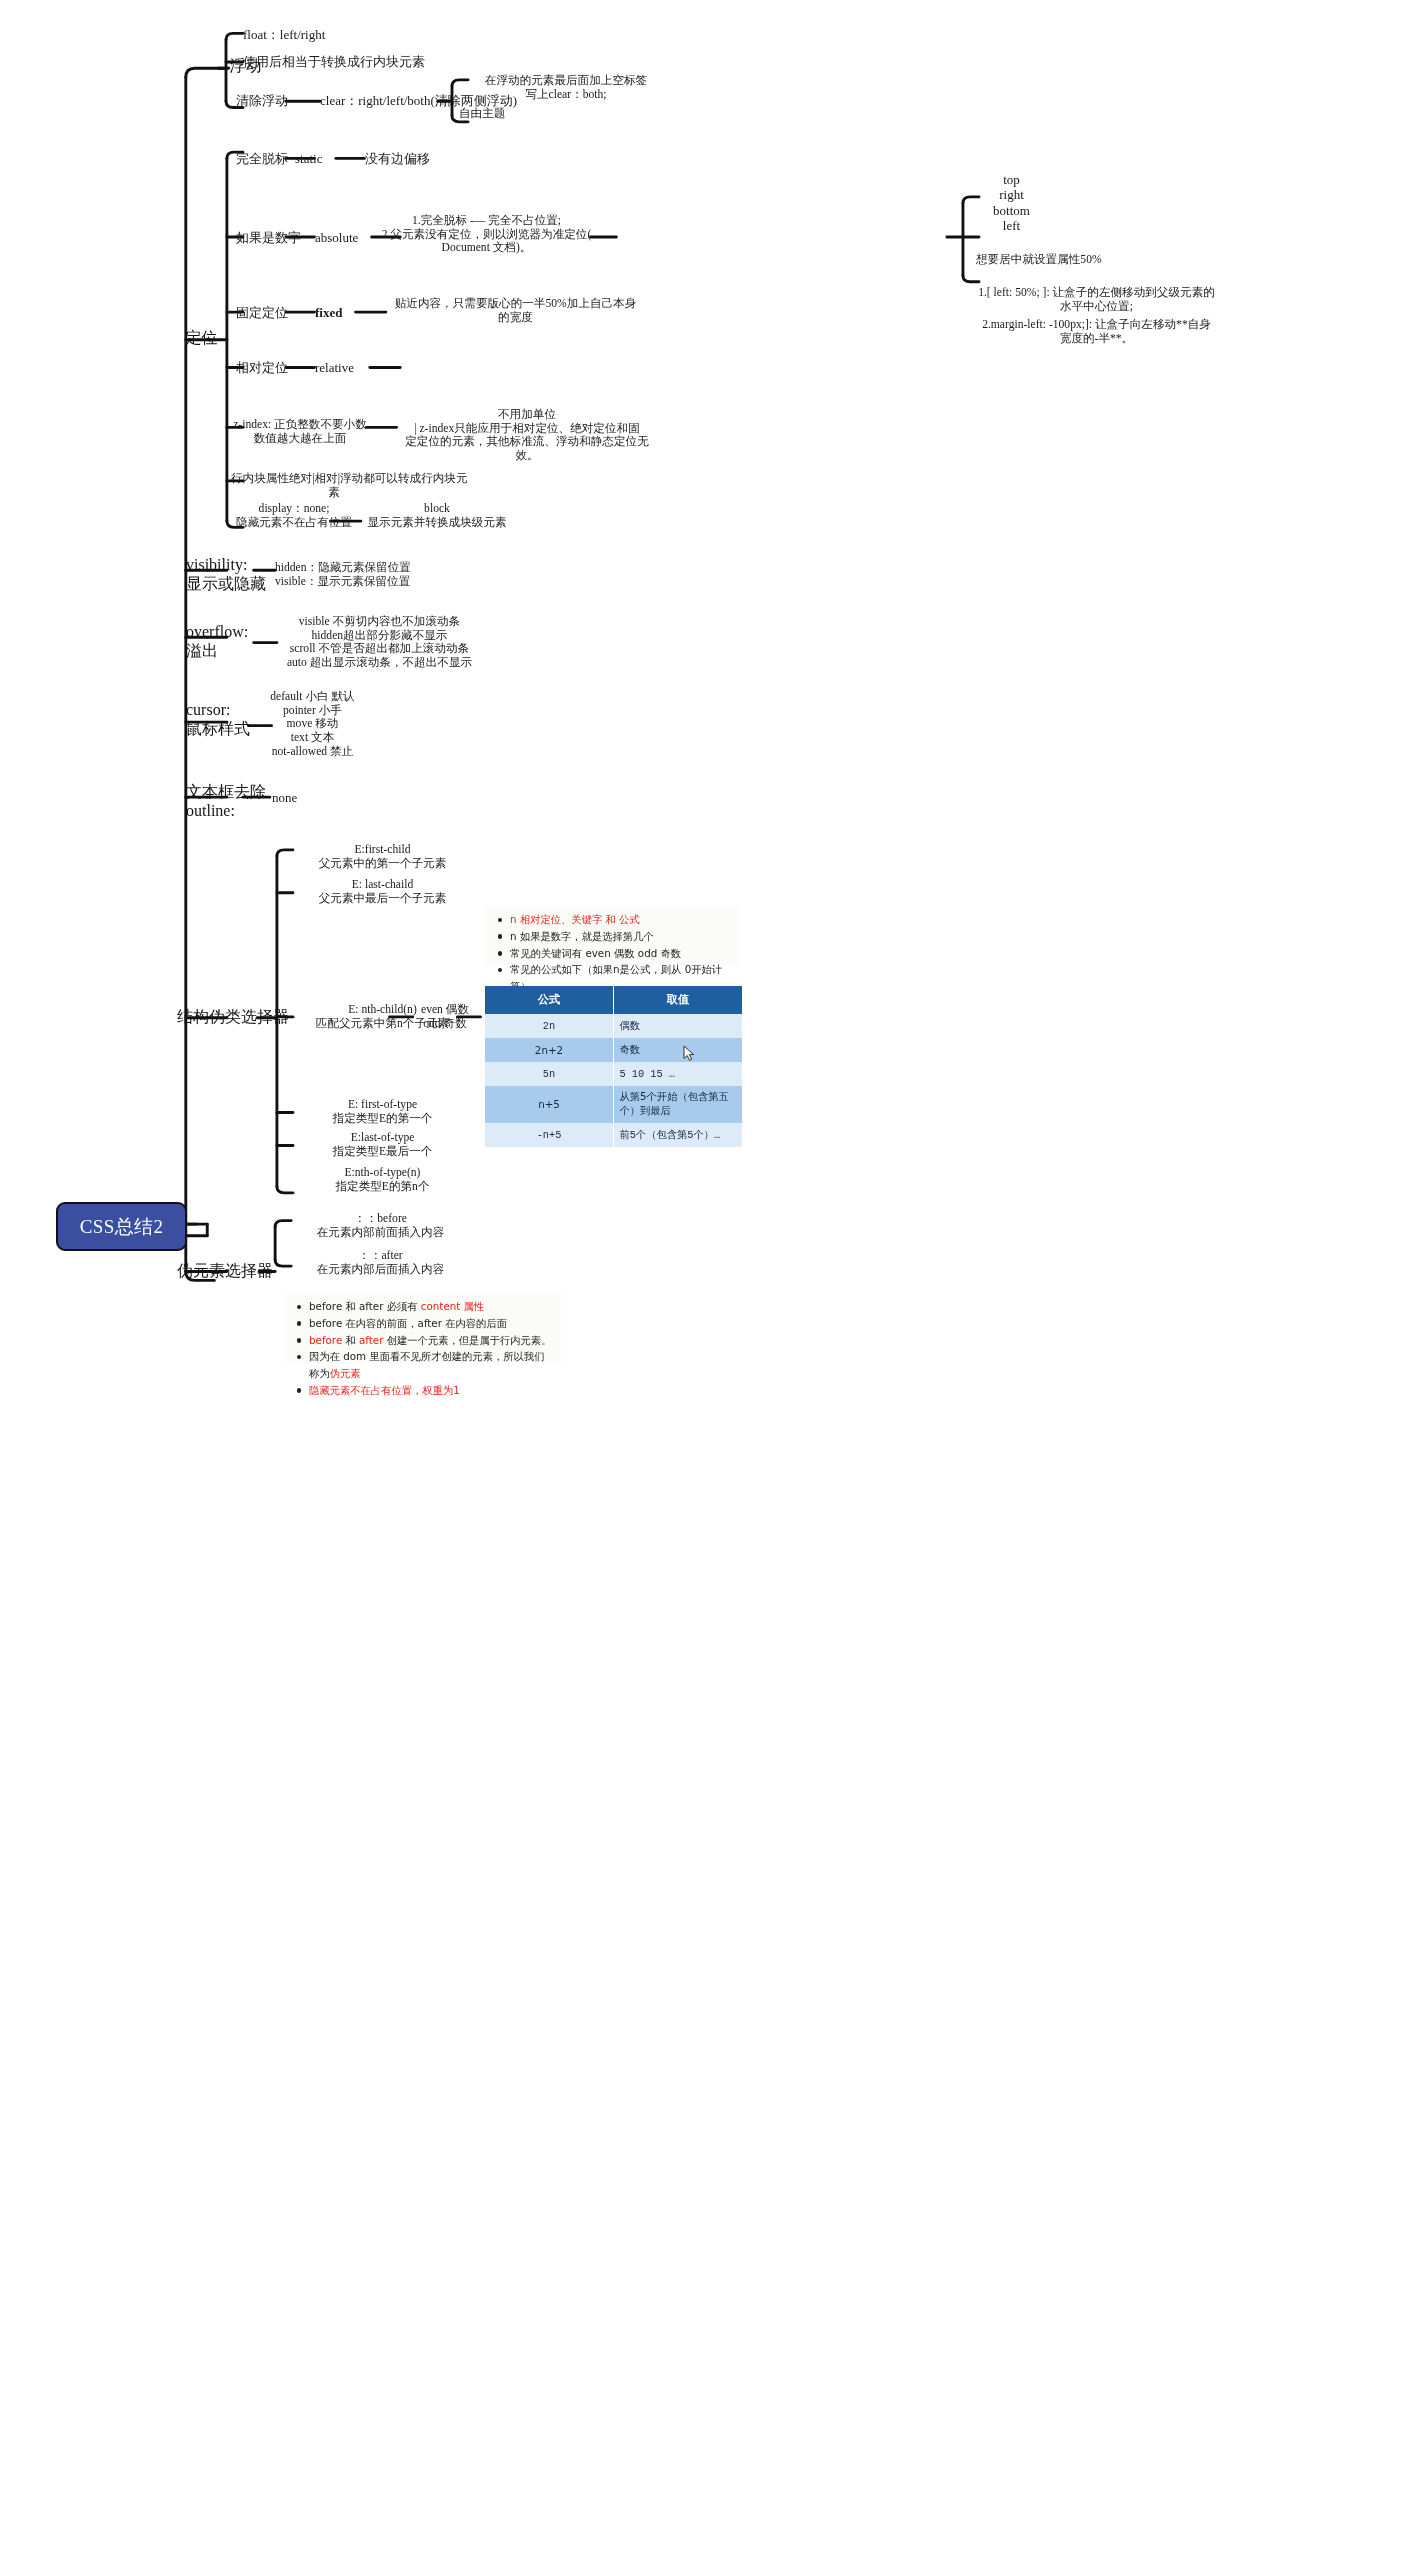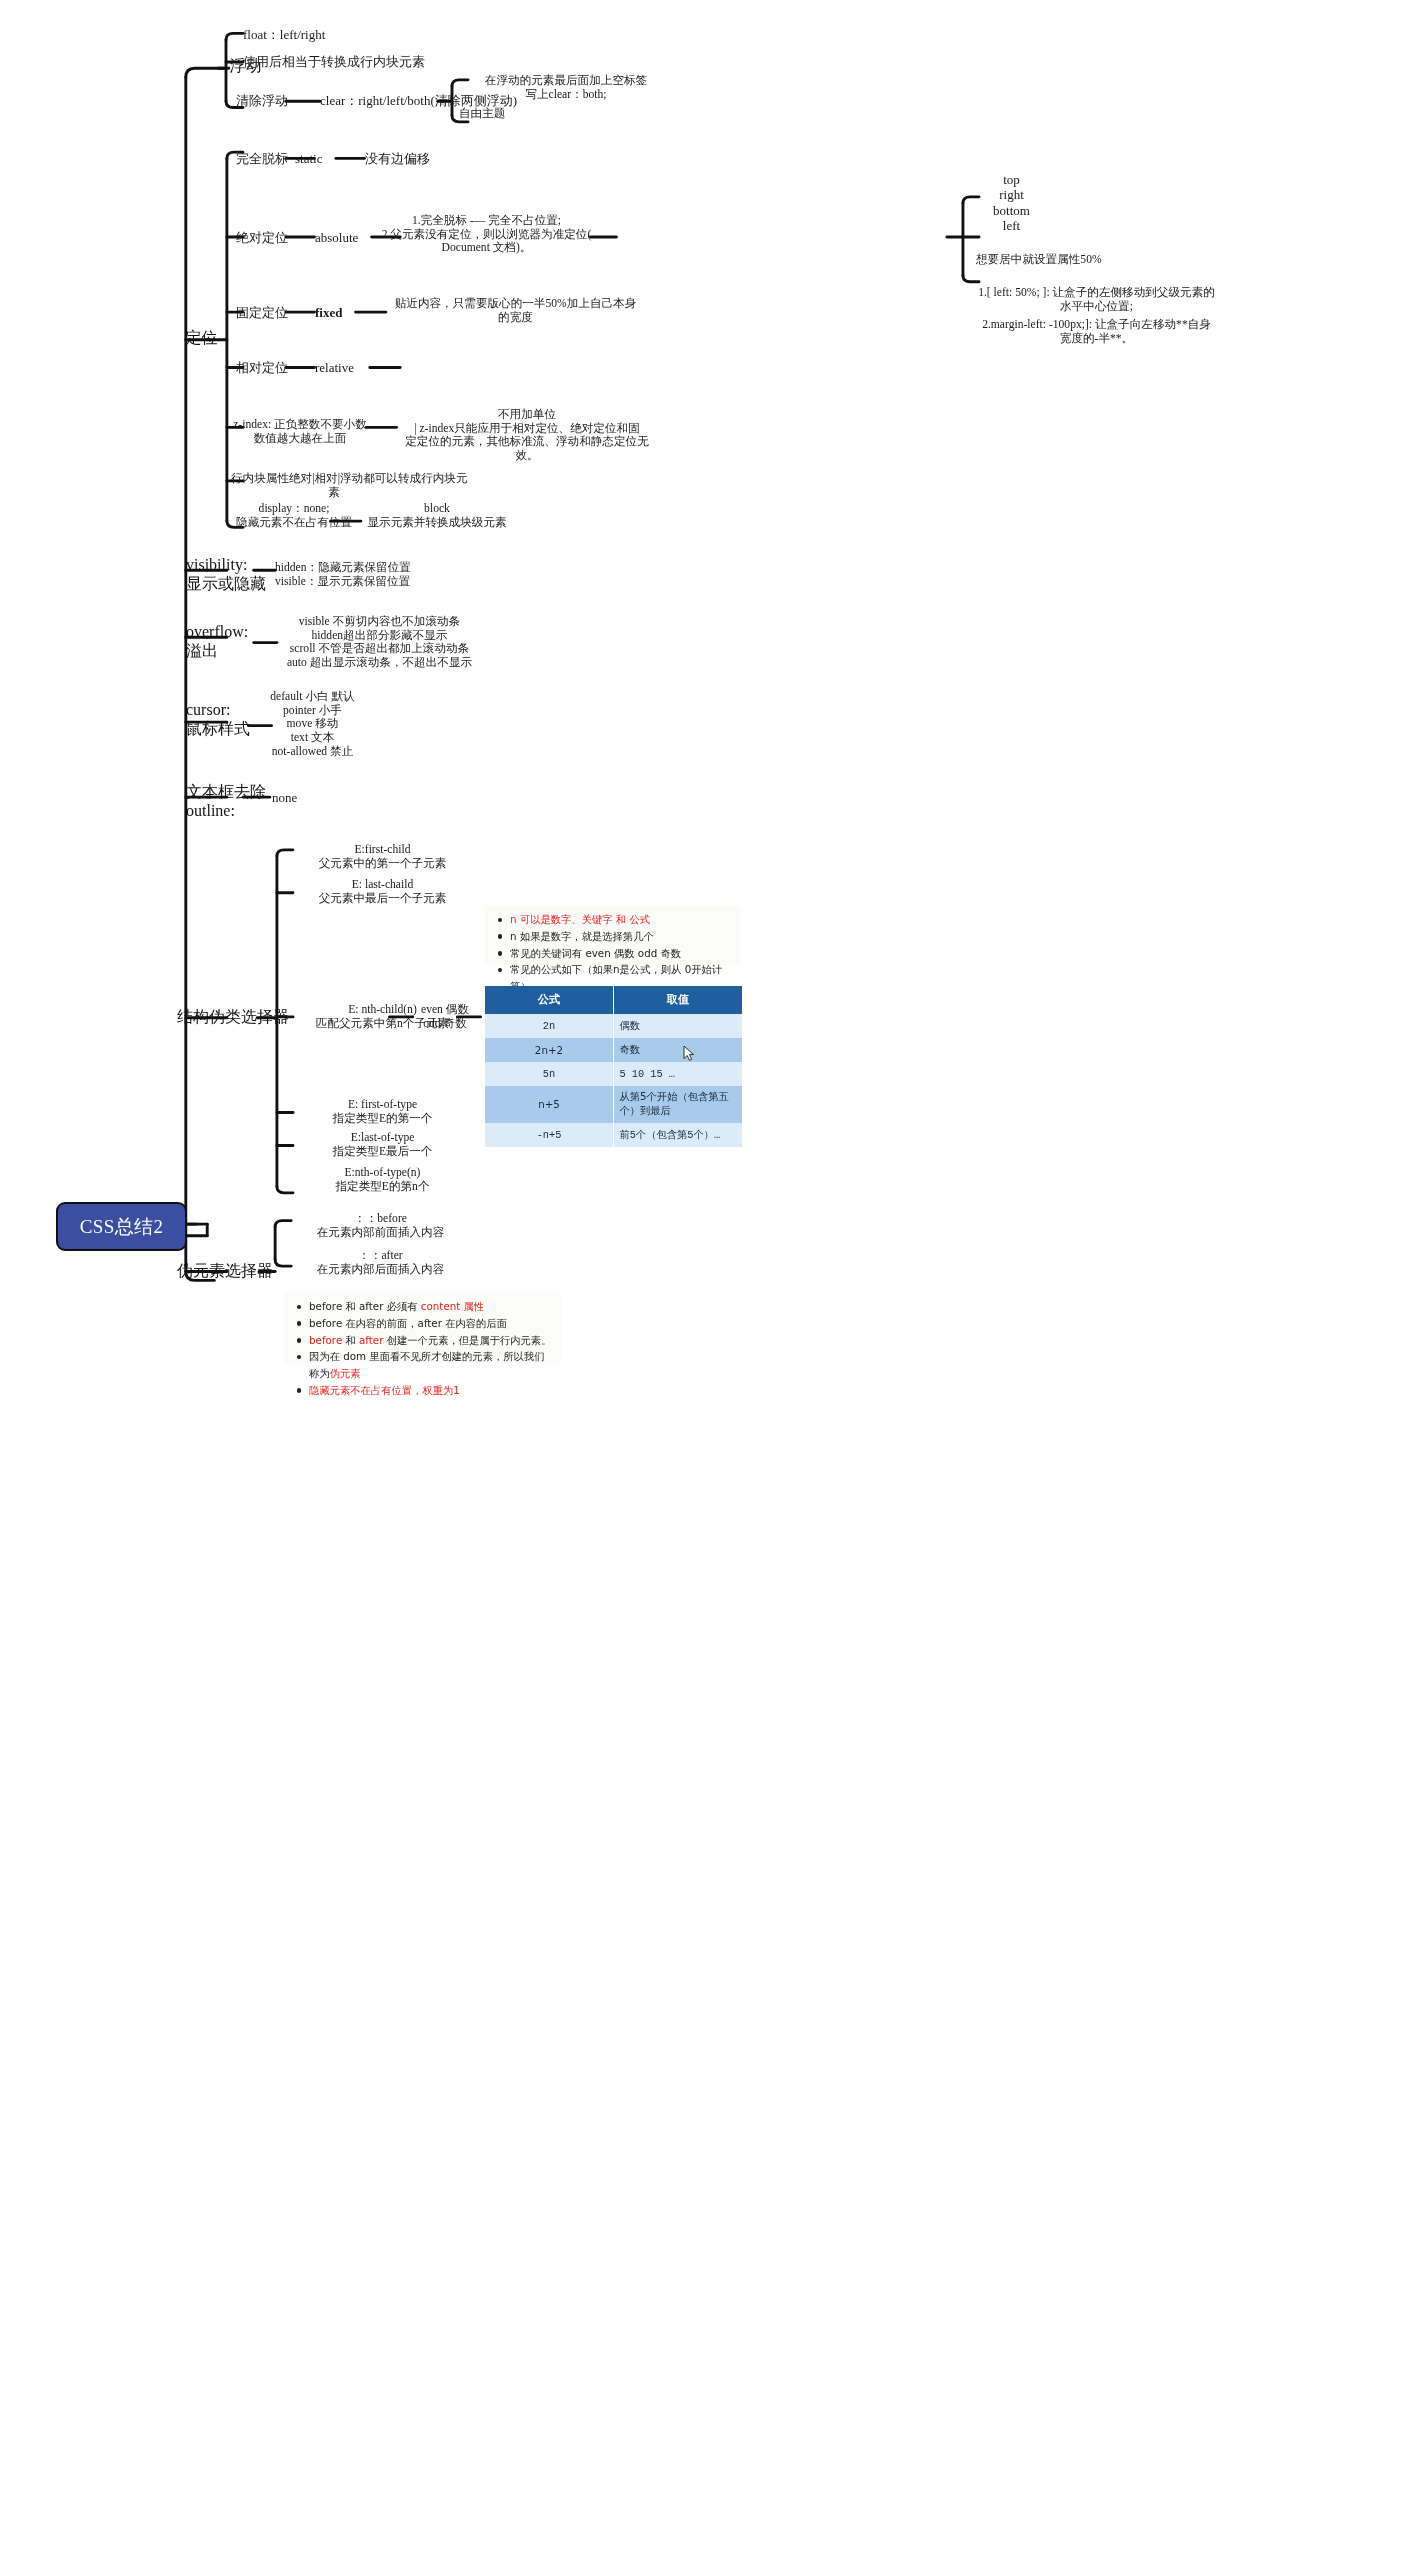--- a/index.html
+++ b/index.html
@@ -250,21 +250,21 @@
   <div class="node lvl3 ctr" style="left:459px;top:74px;width:214px;">在浮动的元素最后面加上空标签
 写上clear：both;</div>
   <div class="node lvl3 lft" style="left:459px;top:107px;width:179px;">自由主题</div>
 
   <div class="node lvl1 ctr" style="left:179px;top:329px;width:45px;">定位</div>
 
   <div class="node lvl2 lft" style="left:236px;top:151px;width:63px;">完全脱标</div>
   <div class="node lvl2 lft" style="left:295px;top:151px;width:54px;">static</div>
   <div class="node lvl2 lft" style="left:365px;top:151px;width:116px;">没有边偏移</div>
 
-  <div class="node lvl2 lft" style="left:236px;top:230px;width:63px;">绝对定位</div>
+  <div class="node lvl2 lft" style="left:236px;top:230px;width:63px;">如果是数字</div>
   <div class="node lvl2 lft" style="left:315px;top:230px;width:71px;">absolute</div>
   <div class="node lvl3 ctr" style="left:375px;top:214px;width:223px;">1.完全脱标 -— 完全不占位置;
 2.父元素没有定位，则以浏览器为准定位(
 Document 文档)。</div>
   <div class="node lvl2 ctr" style="left:976px;top:172px;width:71px;">top
 right
 bottom
 left</div>
   <div class="node lvl3 lft" style="left:976px;top:253px;width:214px;">想要居中就设置属性50%</div>
   <div class="node lvl3 ctr" style="left:976px;top:286px;width:241px;">1.[ left: 50%; ]: 让盒子的左侧移动到父级元素的
@@ -336,21 +336,21 @@
 指定类型E的第n个</div>
 
   <div class="node lvl1 lft" style="left:177px;top:1262px;width:125px;">伪元素选择器</div>
   <div class="node lvl3 ctr" style="left:291px;top:1212px;width:179px;">：：before
 在元素内部前面插入内容</div>
   <div class="node lvl3 ctr" style="left:291px;top:1249px;width:179px;">：：after
 在元素内部后面插入内容</div>
 
   <div class="noteblock" style="left:485px;top:906px;width:255px;height:59px;">
     <ul>
-        <li><span class="red">n 可以是数字、关键字 和 公式</span></li>
+        <li><span class="red">n 相对定位、关键字 和 公式</span></li>
         <li><span>n 如果是数字，就是选择第几个</span></li>
         <li><span>常见的关键词有 even 偶数   odd 奇数</span></li>
         <li><span>常见的公式如下（如果n是公式，则从 0开始计算）</span></li>
         <li><span>但是 第0个元素或者超出了元素的个数会被忽略）</span></li>
       </ul>
   </div>
 
   <table class="formula" style="left:485px;top:986px;border-radius:32px;">
     <thead>
         <tr>

